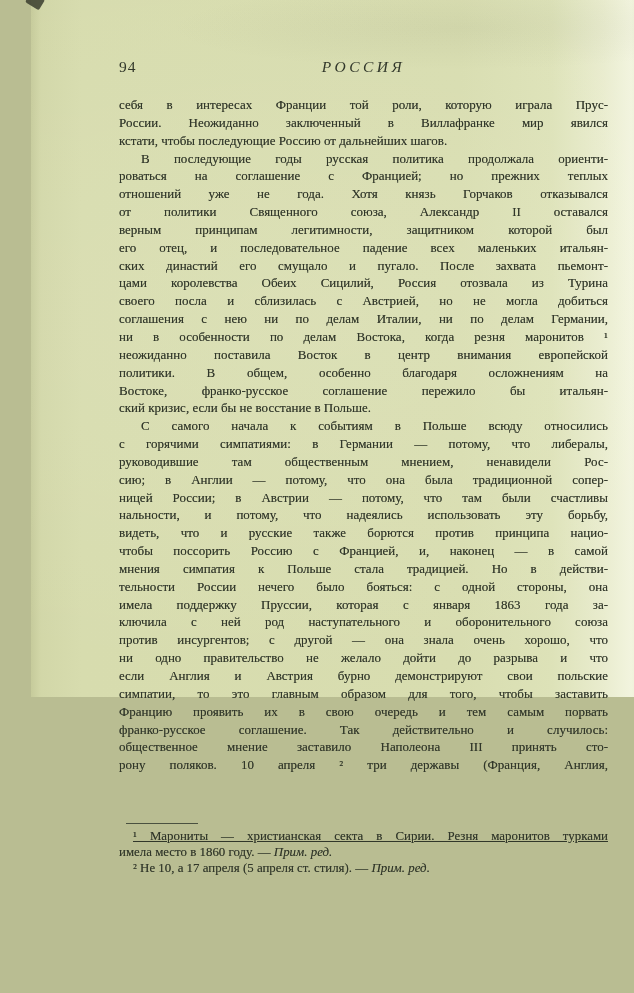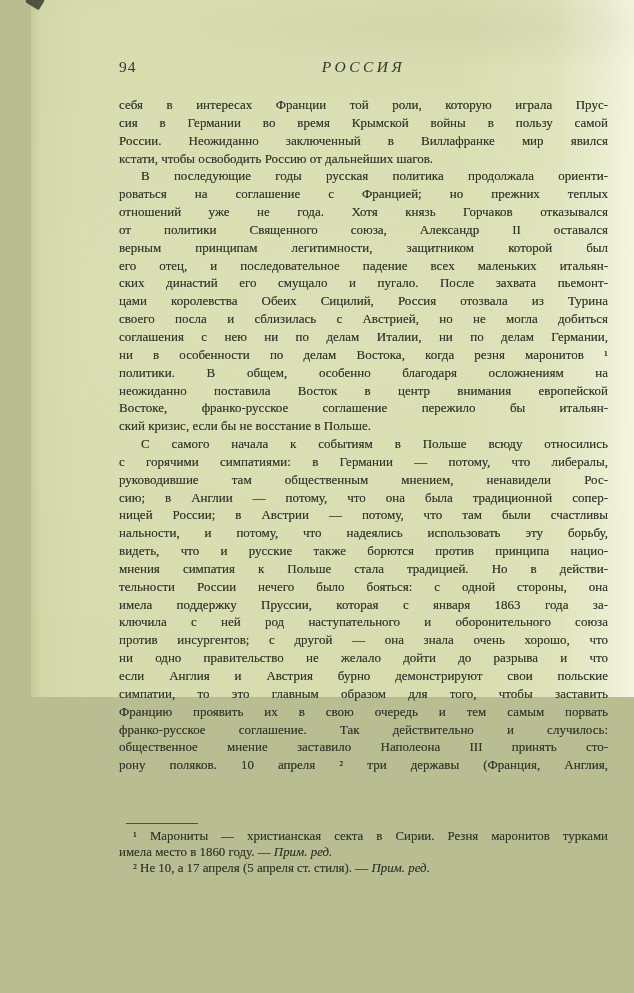--- a/index.html
+++ b/index.html
@@ -55,68 +55,68 @@
     border-top:1.4px solid #4a5140;
   }
   .footnotes{
     position:absolute;left:88px;top:829px;width:489px;
     font-size:12.9px;
     text-shadow:0 0 .4px rgba(44,50,36,.5);
   }
   .fline{
     height:15.8px;line-height:15.8px;overflow:hidden;
   }
-  .fline.just{text-align:justify;}
+  .fline.just{text-align:justify;text-decoration:underline;}
   .fline.just::after{content:"";display:inline-block;width:100%;height:0;}
   .fline.ind{text-indent:14px;}
   .it{font-style:italic;}
 </style>
 </head>
 <body>
 
 <div class="page">
   <div class="corner-mark"></div>
 
   <div class="runhead">
     <span class="pagenum">94</span>
     <span class="headtitle">РОССИЯ</span>
   </div>
 
   <div class="bodytext">
       <div>
         <div class="line just">себя в интересах Франции той роли, которую играла Прус-</div>
-        <div class="line just">сия в Германии во время Крымской войны в пользу самой</div>
         <div class="line just">России. Неожиданно заключенный в Виллафранке мир явился</div>
-        <div class="line">кстати, чтобы освободить Россию от дальнейших шагов.</div>
+        <div class="line">кстати, чтобы последующие Россию от дальнейших шагов.</div>
       </div>
       <div>
         <div class="line just ind">В последующие годы русская политика продолжала ориенти-</div>
         <div class="line just">роваться на соглашение с Францией; но прежних теплых</div>
         <div class="line just">отношений уже не года. Хотя князь Горчаков отказывался</div>
         <div class="line just">от политики Священного союза, Александр II оставался</div>
         <div class="line just">верным принципам легитимности, защитником которой был</div>
         <div class="line just">его отец, и последовательное падение всех маленьких итальян-</div>
         <div class="line just">ских династий его смущало и пугало. После захвата пьемонт-</div>
         <div class="line just">цами королевства Обеих Сицилий, Россия отозвала из Турина</div>
         <div class="line just">своего посла и сблизилась с Австрией, но не могла добиться</div>
         <div class="line just">соглашения с нею ни по делам Италии, ни по делам Германии,</div>
         <div class="line just">ни в особенности по делам Востока, когда резня маронитов ¹</div>
+        <div class="line just">неожиданно поставила Восток в центр внимания европейской</div>
         <div class="line just">политики. В общем, особенно благодаря осложнениям на</div>
-        <div class="line just">неожиданно поставила Восток в центр внимания европейской</div>
         <div class="line just">Востоке, франко-русское соглашение пережило бы итальян-</div>
         <div class="line">ский кризис, если бы не восстание в Польше.</div>
       </div>
       <div>
         <div class="line just ind">С самого начала к событиям в Польше всюду относились</div>
         <div class="line just">с горячими симпатиями: в Германии — потому, что либералы,</div>
         <div class="line just">руководившие там общественным мнением, ненавидели Рос-</div>
         <div class="line just">сию; в Англии — потому, что она была традиционной сопер-</div>
         <div class="line just">ницей России; в Австрии — потому, что там были счастливы</div>
         <div class="line just">нальности, и потому, что надеялись использовать эту борьбу,</div>
         <div class="line just">видеть, что и русские также борются против принципа нацио-</div>
+        <div class="line just">чтобы поссорить Россию с Францией, и, наконец — в самой</div>
         <div class="line just">мнения симпатия к Польше стала традицией. Но в действи-</div>
         <div class="line just">тельности России нечего было бояться: с одной стороны, она</div>
         <div class="line just">имела поддержку Пруссии, которая с января 1863 года за-</div>
         <div class="line just">ключила с ней род наступательного и оборонительного союза</div>
         <div class="line just">против инсургентов; с другой — она знала очень хорошо, что</div>
         <div class="line just">ни одно правительство не желало дойти до разрыва и что</div>
         <div class="line just">если Англия и Австрия бурно демонстрируют свои польские</div>
         <div class="line just">симпатии, то это главным образом для того, чтобы заставить</div>
         <div class="line just">Францию проявить их в свою очередь и тем самым порвать</div>
         <div class="line just">франко-русское соглашение. Так действительно и случилось:</div>

